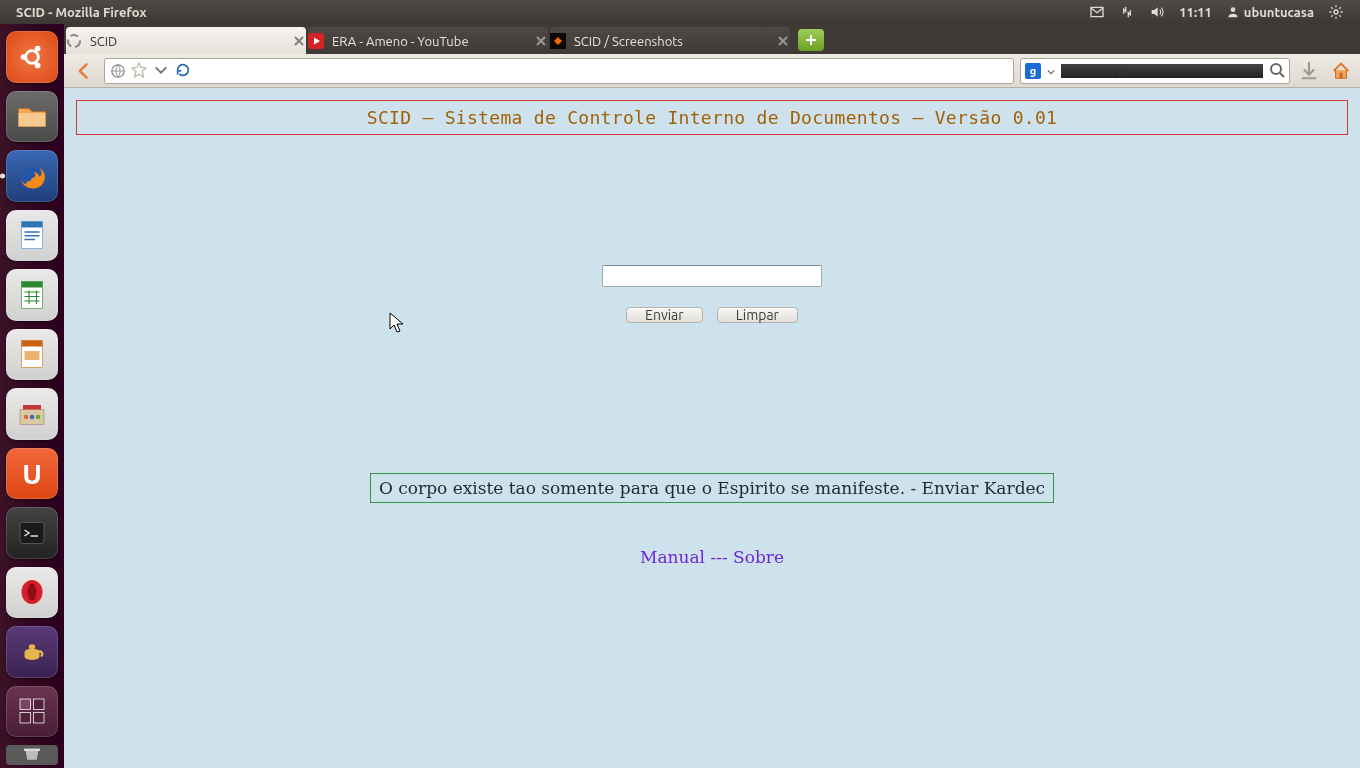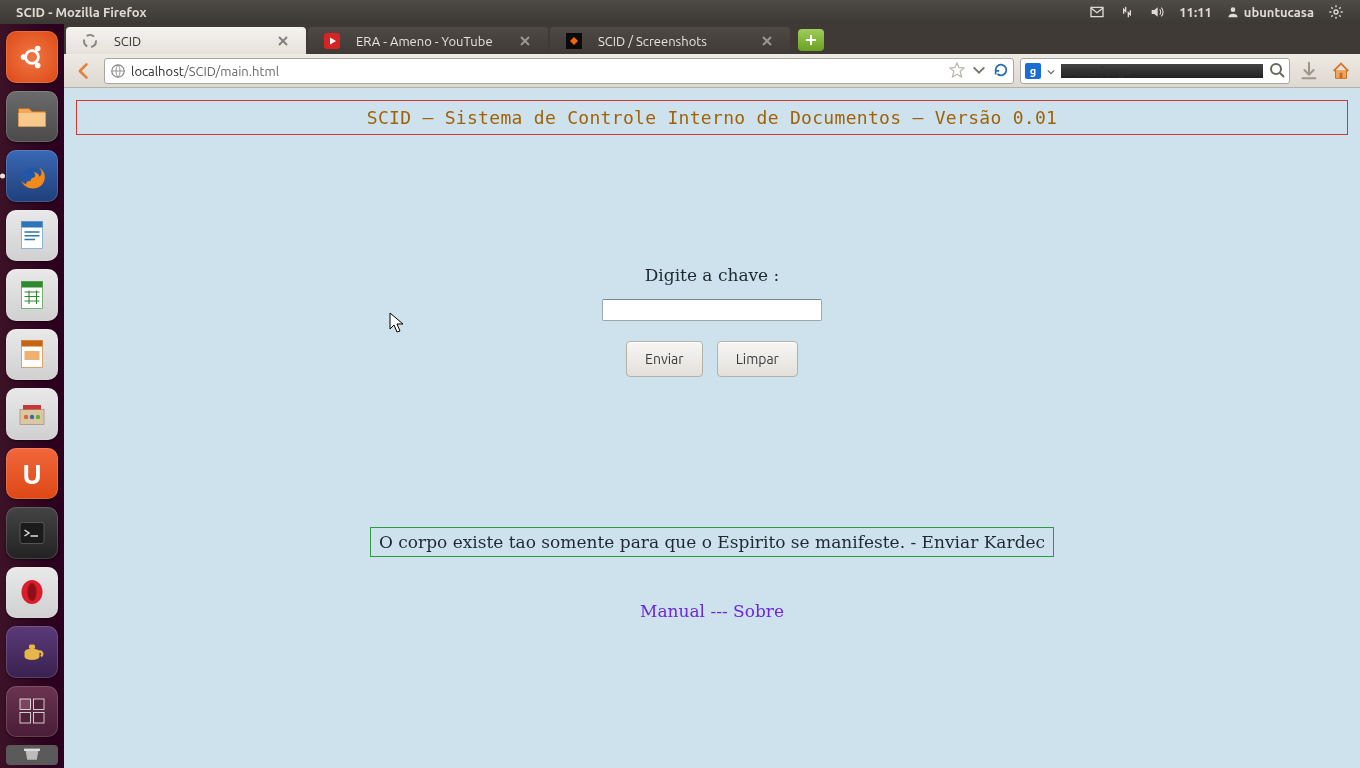--- a/index.html
+++ b/index.html
@@ -51,23 +51,23 @@
 
   
   .firefox-window { flex:1; display:flex; flex-direction:column; background:#d9d4cf; min-width:0; }
 
   
   .tabstrip {
     height: 30px; background: #3f3a36; display:flex; align-items:flex-end; padding: 0 2px;
   }
   .tab {
     height: 27px; min-width: 240px; max-width: 250px; display:flex; align-items:center;
-    padding: 0 16px; font-size: 13px; color:#e7e2da; margin-right: 2px;
+    padding: 0 0; font-size: 13px; color:#e7e2da; margin-right: 2px;
     border-radius: 4px 4px 0 0; background: linear-gradient(#4e4944,#3f3a36);
-    position: relative; gap:16px;
+    position: relative; gap:8px;
   }
   .tab.active { background: linear-gradient(#f5f3f0,#e5e1da); color:#3a362f; }
   .tab .favicon { width:16px; height:16px; flex:none; }
   .tab .label { flex:1; white-space:nowrap; overflow:hidden; text-overflow:ellipsis; }
   .tab .close { width:14px; height:14px; flex:none; opacity:.7; }
   .newtab { width:26px; height:22px; margin:0 6px 3px 6px; border-radius:4px;
     background: linear-gradient(#9fce5b,#6aa022); display:flex; align-items:center; justify-content:center; }
   .newtab svg { width:12px; height:12px; fill:#fff; }
 
   
@@ -107,21 +107,21 @@
     font-family: "DejaVu Sans Mono","Courier New",monospace; font-size:18px;
     color:#a16207; padding: 6px 4px; letter-spacing: .3px;
   }
   .form-block { text-align:center; margin-top: 130px; color:#1e2a33; font-size:17px; }
   .form-block .key-input {
     width: 220px; height:22px; margin: 14px auto 0; background:#fff;
     border:1px solid #9aa; border-top-color:#7a8a92; border-radius:2px;
   }
   .btnrow { margin-top: 20px; display:flex; justify-content:center; gap:14px; }
   .btnrow button {
-    font: 14px/1 "Ubuntu","DejaVu Sans",sans-serif; padding: 10px 18px;
+    font: 14px/1 "Ubuntu","DejaVu Sans",sans-serif; padding: 0 18px;
     background: linear-gradient(#f7f6f4,#e3e0da); border:1px solid #b5b1a7; border-radius:4px;
     color:#3c3c3c; box-shadow: 0 1px 0 #fff inset;
   }
   .quote-box {
     margin: 150px auto 0; width: fit-content; max-width: 90%;
     border: 1px solid #2f9a3f; padding: 4px 8px; color:#1e2a33; font-size:17px;
   }
   .footer-links { text-align:center; margin-top: 44px; font-size:17px; color:#6d28d9; }
 
   
@@ -317,21 +317,20 @@
             <path d="M15 4l-8 8 8 8" fill="none" stroke="#e77d3a" stroke-width="3" stroke-linecap="round" stroke-linejoin="round"></path>
           </svg>
       </div>
       <div class="urlbar">
         <span class="identity">
           <svg viewBox="0 0 18 18">
               <circle cx="9" cy="9" r="7" fill="none" stroke="#8a8a8a" stroke-width="1.4"></circle>
               <path d="M2 9h14M9 2c3 3 3 11 0 14M9 2c-3 3-3 11 0 14" stroke="#8a8a8a" stroke-width="1" fill="none"></path>
             </svg>
         </span>
-        <span class="url"><b>localhost</b><span>/SCID/main.html</span></span>
         <span class="end">
           <span>
             <svg viewBox="0 0 16 16">
                 <path d="M8 1l2 4.5 5 .5-3.8 3.3L12.5 15 8 12.3 3.5 15l1.3-5.7L1 6l5-.5z" fill="none" stroke="#bdb8ad" stroke-width="1.3"></path>
               </svg>
           </span>
           <span>
             <svg viewBox="0 0 12 12">
                 <path d="M2 4l4 4 4-4" fill="none" stroke="#7a766d" stroke-width="1.5"></path>
               </svg>
@@ -371,21 +370,20 @@
             <path d="M6 11v9h12v-9" fill="#f0a35a" stroke="#c9691f" stroke-width="1"></path>
             <rect x="10.5" y="14" width="3" height="6" fill="#c9691f"></rect>
           </svg>
       </div>
     </div>
 
     <div class="page">
       <div class="banner">SCID — Sistema de Controle Interno de Documentos — Versão 0.01</div>
 
       <div class="form-block">
-        <div>Digite a chave :</div>
         <div class="key-input"></div>
         <div class="btnrow">
           <button>Enviar</button>
           <button>Limpar</button>
         </div>
       </div>
 
       <div class="quote-box">O corpo existe tao somente para que o Espirito se manifeste. - Enviar Kardec</div>
 
       <div class="footer-links">

